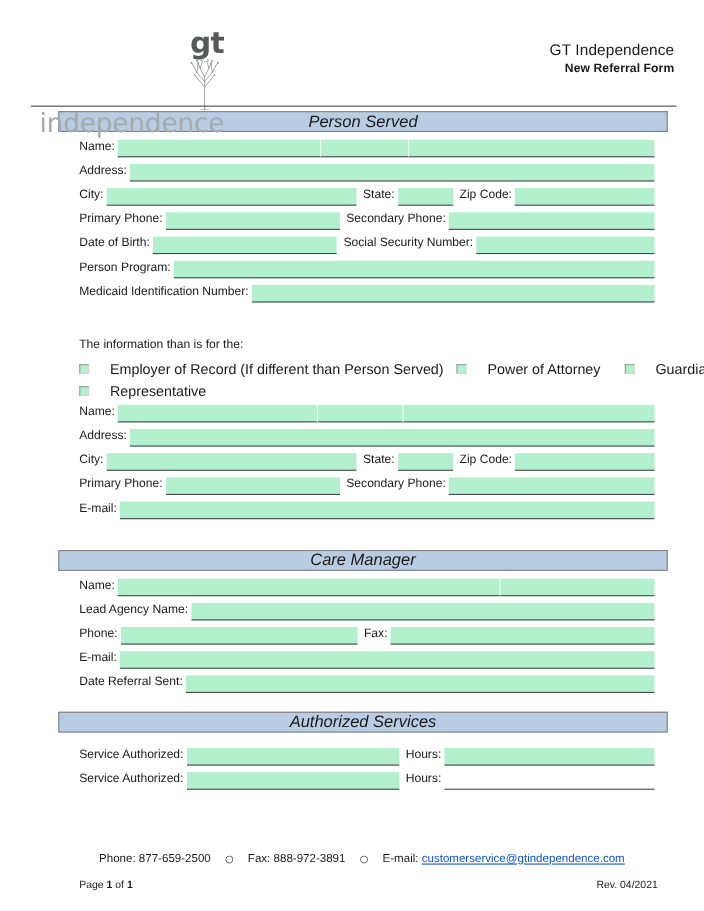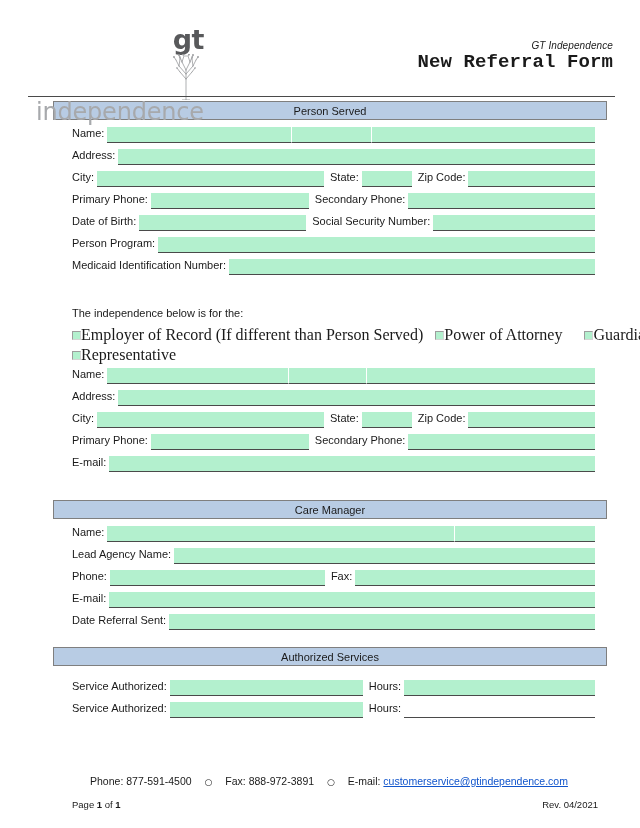--- a/index.html
+++ b/index.html
@@ -59,54 +59,53 @@
     padding-bottom: 2px;
     letter-spacing: -0.2px;
   }
   .title-block {
     position: absolute;
     right: 27px;
     top: 38px;
     text-align: right;
   }
   .title-line1 {
-    font-size: 10px;
+    font-size: 14px;
     color: #1a1a1a;
     line-height: 15px;
     letter-spacing: 0.1px;
-    font-style: italic;
   }
   .title-line2 {
-    font-size: 19px;
+    font-size: 11px;
     font-weight: bold;
     color: #1a1a1a;
     line-height: 18px;
     letter-spacing: 0.1px;
-    font-family: Liberation Mono, monospace;
   }
 
   
   .top-rule {
     position: absolute;
     left: 28px;
     right: 25px;
     top: 96px;
     border-top: 1.6px solid #4a4a4a;
   }
   .section-bar {
     margin: 0 33px 0 53px;
     height: 19px;
     background: #b8cce4;
     border: 1px solid #7f7f7f;
     box-sizing: border-box;
     display: flex;
     align-items: center;
     justify-content: center;
-    font-size: 11px;
-    color: #1a1a1a;
+    font-size: 15px;
+    color: #1a1a1a;
+    font-style: italic;
   }
 
   
   .form-body { padding: 0 45px 0 72px; }
   .row {
     display: flex;
     height: 22px;
     white-space: nowrap;
   }
   .lbl {
@@ -148,24 +147,23 @@
     height: 9px;
     background: #b3f0ce;
     border-top: 1px solid #9d9d9d;
     border-left: 1px solid #9d9d9d;
     border-right: 1px solid #d4d4d4;
     border-bottom: 1px solid #d4d4d4;
     box-sizing: border-box;
     flex: none;
   }
   .chk-lbl {
-    font-size: 16px;
-    color: #1a1a1a;
-    padding-left: 0;
-    font-family: Liberation Serif, serif;
+    font-size: 13px;
+    color: #1a1a1a;
+    padding-left: 19px;
   }
   .chk-sp { width: 12px; flex: none; }
 
   
   .footer {
     position: absolute;
     left: 0;
     right: 0;
     bottom: 18px;
   }
@@ -303,21 +301,21 @@
       <span class="lbl">Person Program:</span>
       <span class="fld grow"></span>
     </div>
 
     <div class="row">
       <span class="lbl">Medicaid Identification Number:</span>
       <span class="fld grow"></span>
     </div>
 
     <div style="height:26px"></div>
-    <div class="intro">The independence below is for the:</div>
+    <div class="intro">The information than is for the:</div>
 
     <div class="chk-row">
       <span class="chk"></span>
       <span class="chk-lbl">Employer of Record (If different than Person Served)</span>
       <span class="chk-sp"></span>
       <span class="chk"></span>
       <span class="chk-lbl">Power of Attorney</span>
       <span class="chk-sp" style="width:22px"></span>
       <span class="chk"></span>
       <span class="chk-lbl">Guardian</span>
@@ -419,21 +417,21 @@
     <div class="row">
       <span class="lbl">Service Authorized:</span>
       <span class="fld" style="width:193px"></span>
       <span class="lbl pad">Hours:</span>
       <span class="fld blank grow"></span>
     </div>
   </div>
 
   <div class="footer">
     <div class="foot-contact">
-      <span>Phone: 877-591-4500</span>
+      <span>Phone: 877-659-2500</span>
       <span class="sep">○</span>
       <span>Fax: 888-972-3891</span>
       <span class="sep">○</span>
       <span>E-mail:</span>
       <span class="foot-link">customerservice@gtindependence.com</span>
     </div>
     <div class="foot-meta">
       <div>
         <span>Page</span>
         <b>1</b>

